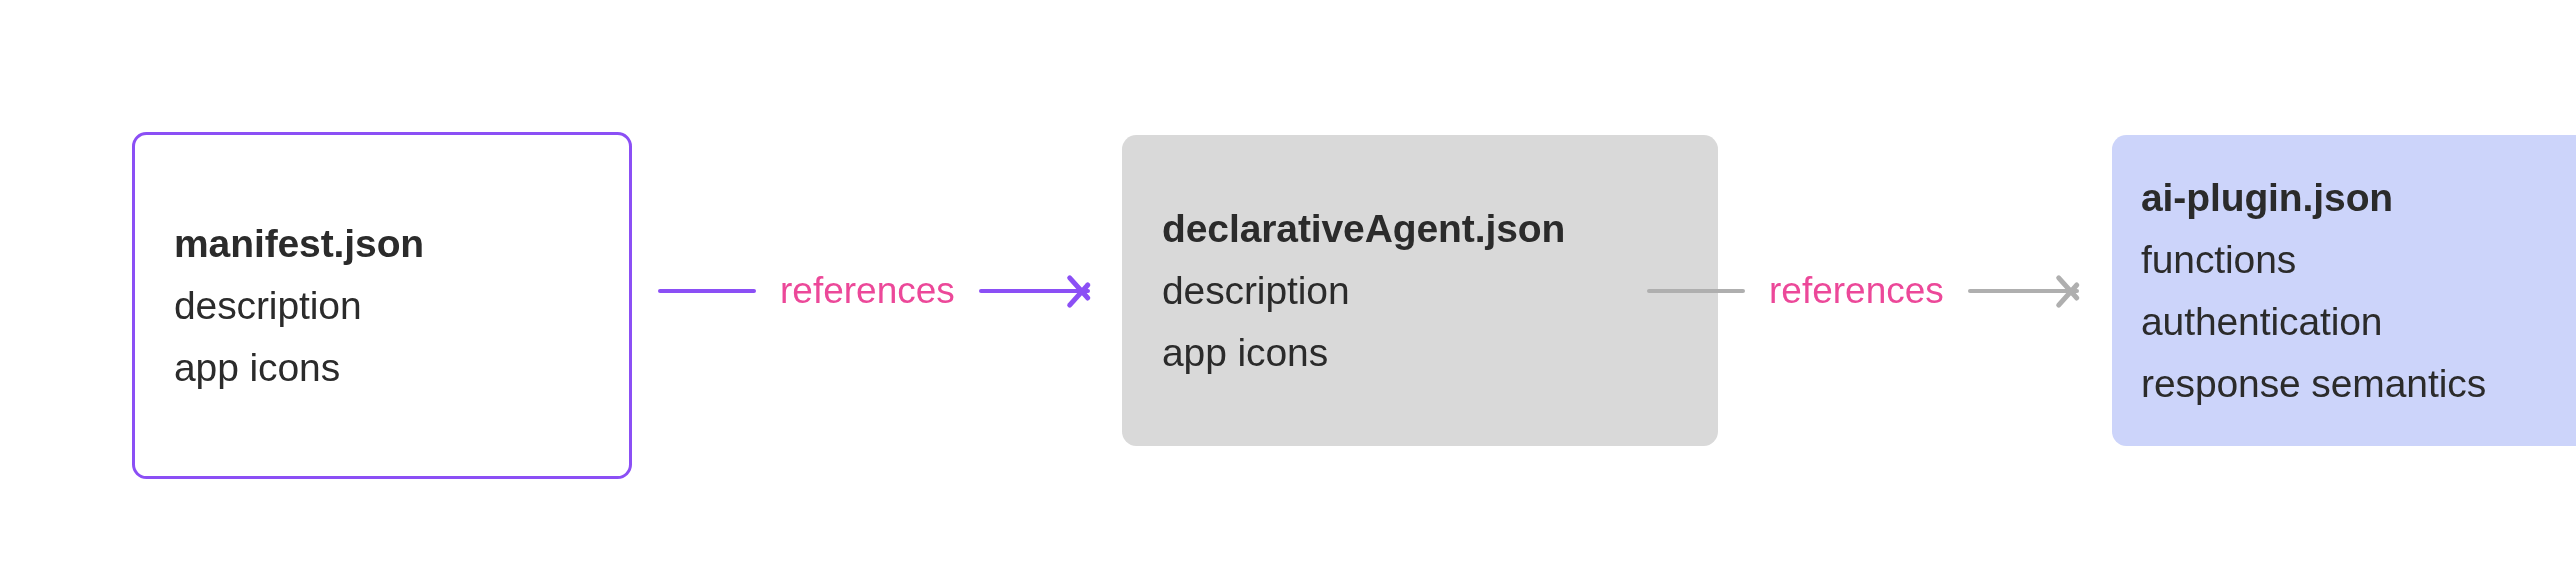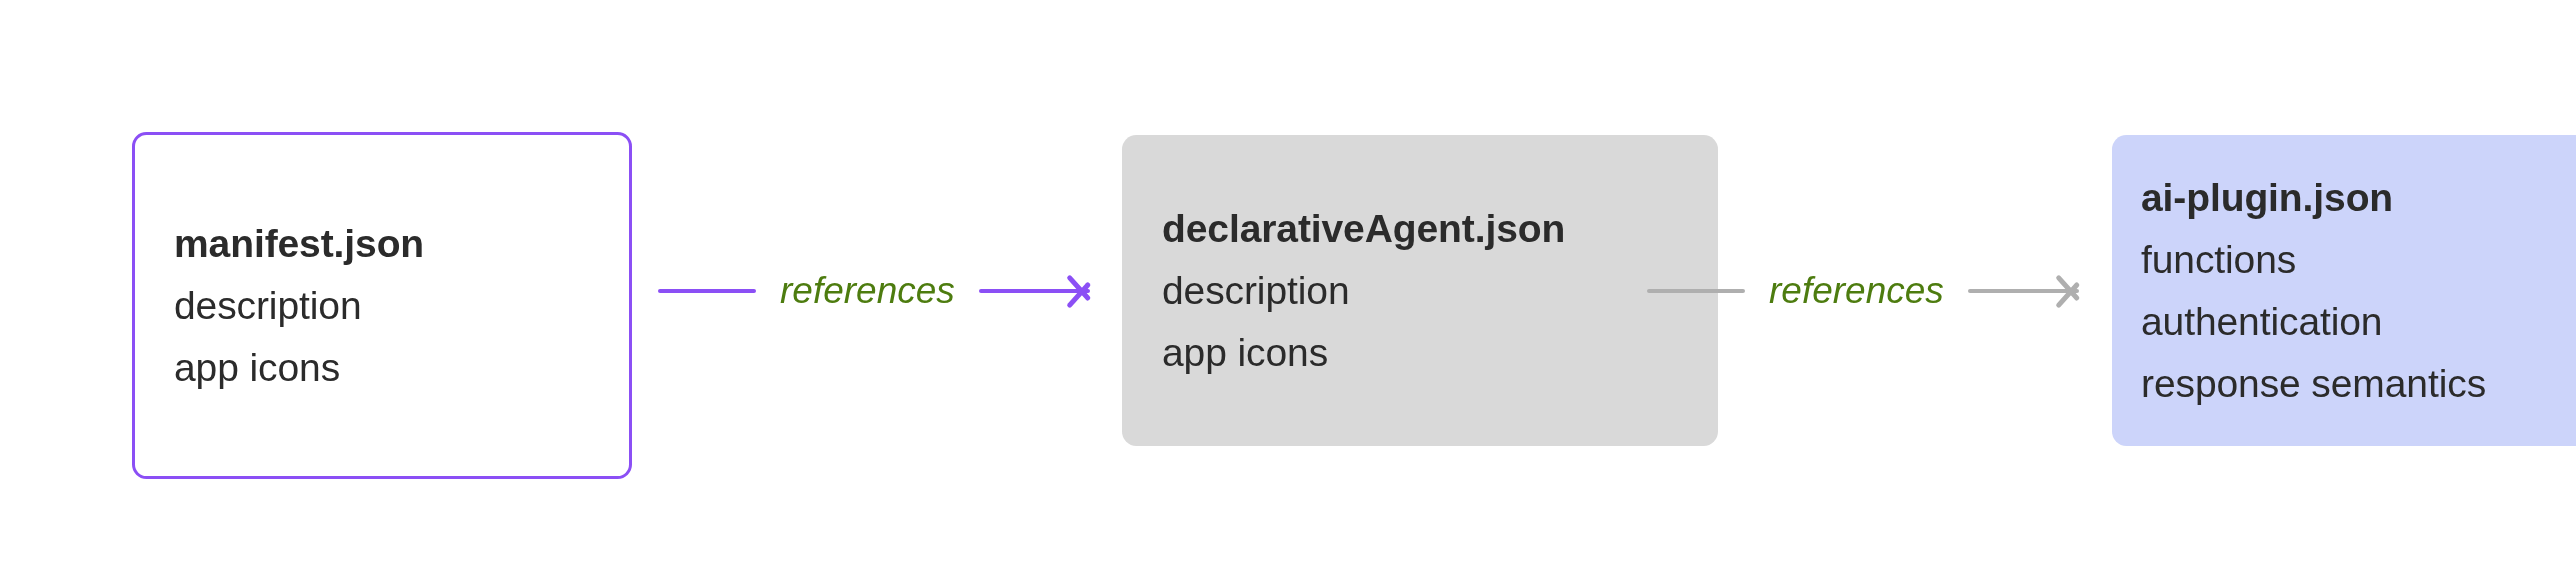--- a/index.html
+++ b/index.html
@@ -91,24 +91,23 @@
 
   .conn-seg {
     height: 4.6px;
     border-radius: 2.6px;
     flex: 0 0 auto;
   }
 
   .conn-label {
     font-size: 37px;
     line-height: 66px;
-    color: #4d7c0f;
+    color: #ec4899;
     white-space: nowrap;
     padding: 0 24px;
-    font-style: italic;
   }
 
   .conn-head {
     position: relative;
     width: 28px;
     height: 49px;
     flex: 0 0 auto;
     margin-left: -3.1px;
   }
   .conn-head::before,

